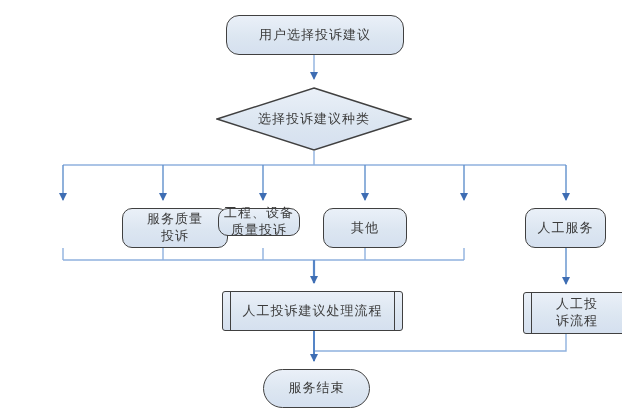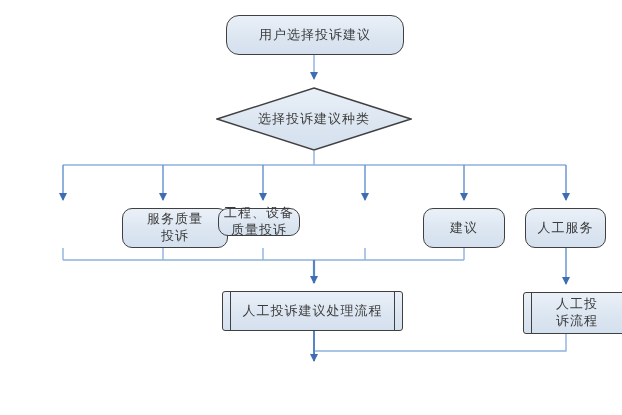--- a/index.html
+++ b/index.html
@@ -125,29 +125,32 @@
   </div>
 
   <div class="node b2">
     <span class="node-label">服务质量
 投诉</span>
   </div>
   <div class="node b3">
     <span class="node-label">工程、设备
 质量投诉</span>
   </div>
-  <div class="node b5">
-    <span class="node-label">建议</span>
+  <div class="node b4">
+    <span class="node-label">其他</span>
   </div>
   <div class="node b6">
     <span class="node-label">人工服务</span>
   </div>
 
   <div class="node proc proc-left">
     <span class="node-label">人工投诉建议处理流程</span>
   </div>
   <div class="node proc proc-right">
     <span class="node-label">人工投
 诉流程</span>
   </div>
 
+  <div class="node terminator-end">
+    <span class="node-label">服务结束</span>
+  </div>
 
 </div>
 
 </body></html>

